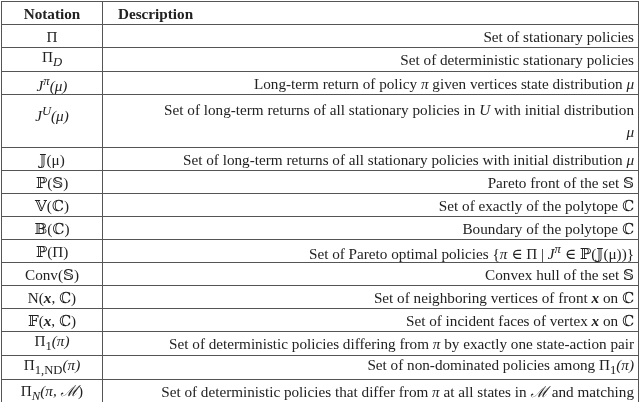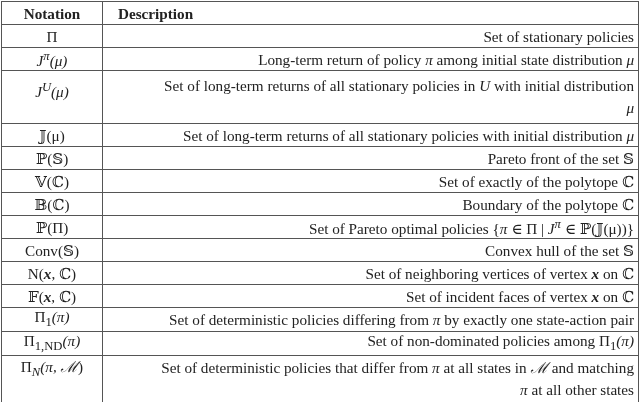--- a/index.html
+++ b/index.html
@@ -39,24 +39,28 @@
       <tr>
     <th class="h-notation">Notation</th>
     <th class="h-desc">Description</th>
   </tr>
 
   <tr>
     <td class="notation">Π</td>
     <td class="desc">Set of stationary policies</td>
   </tr>
 
+  <tr>
+    <td class="notation"><span>Π</span><sub class="m">D</sub></td>
+    <td class="desc">Set of deterministic stationary policies</td>
+  </tr>
 
   <tr>
     <td class="notation"><span class="m">J</span><sup class="m">π</sup><span class="m">(μ)</span></td>
-    <td class="desc"><span>Long-term return of policy </span><span class="m">π</span><span> among initial state distribution </span><span class="m">μ</span></td>
+    <td class="desc"><span>Long-term return of policy </span><span class="m">π</span><span> given vertices state distribution </span><span class="m">μ</span></td>
   </tr>
 
   <tr class="tall">
     <td class="notation" style="vertical-align:top;padding-top:8px;"><span class="m">J</span><sup class="m">U</sup><span class="m">(μ)</span></td>
     <td class="desc"><span>Set of long-term returns of all stationary policies in </span><span class="m">U</span><span> with initial distribution</span><br><span class="m">μ</span></td>
   </tr>
 
   <tr>
     <td class="notation">𝕁(μ)</td>
     <td class="desc"><span>Set of long-term returns of all stationary policies with initial distribution </span><span class="m">μ</span></td>
@@ -82,21 +86,21 @@
     <td class="desc"><span>Set of Pareto optimal policies {</span><span class="m">π</span><span> ∈ Π | </span><span class="m">J</span><sup class="m">π</sup><span> ∈ ℙ(𝕁(μ))}</span></td>
   </tr>
 
   <tr>
     <td class="notation">Conv(𝕊)</td>
     <td class="desc">Convex hull of the set 𝕊</td>
   </tr>
 
   <tr>
     <td class="notation"><span>N(</span><b class="m">x</b><span>, ℂ)</span></td>
-    <td class="desc"><span>Set of neighboring vertices of vertex </span><b class="m">x</b><span> on ℂ</span></td>
+    <td class="desc"><span>Set of neighboring vertices of front </span><b class="m">x</b><span> on ℂ</span></td>
   </tr>
 
   <tr>
     <td class="notation"><span>𝔽(</span><b class="m">x</b><span>, ℂ)</span></td>
     <td class="desc"><span>Set of incident faces of vertex </span><b class="m">x</b><span> on ℂ</span></td>
   </tr>
 
   <tr>
     <td class="notation"><span>Π</span><sub>1</sub><span class="m">(π)</span></td>
     <td class="desc"><span>Set of deterministic policies differing from </span><span class="m">π</span><span> by exactly one state-action pair</span></td>

